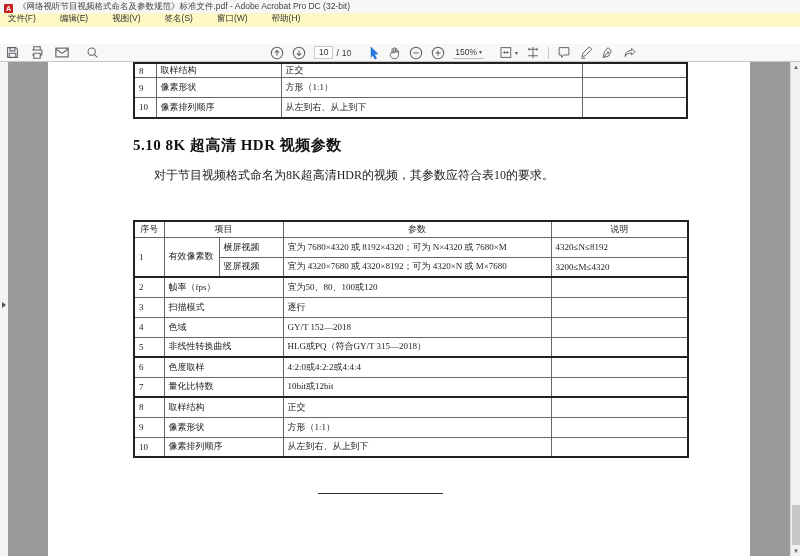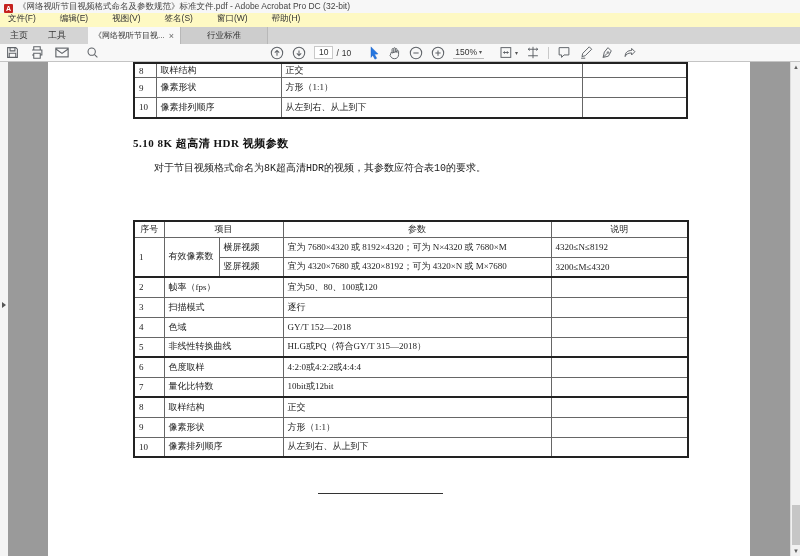--- a/index.html
+++ b/index.html
@@ -74,23 +74,23 @@
     padding:0 0 0 4px; text-align:left; white-space:nowrap; overflow:hidden; }
   table.std { border:2px solid #222; }
   td.c-num, th.h-num { text-align:center; padding:0; }
   th { text-align:center !important; padding:0 !important; }
   tr.thick td { border-top:2px solid #222; }
 
   .tbl-top { position:absolute; left:85px; top:0; width:553px; }
   .tbl-top td { height:20px; }
   .tbl-top tr.cut td { height:12px; border-top:none; }
 
-  .sec-heading { position:absolute; left:85px; top:74px; font-size:11px;
+  .sec-heading { position:absolute; left:85px; top:74px; font-size:15px;
     font-weight:bold; color:#111; letter-spacing:0.5px; }
-  .para { position:absolute; left:106px; top:99px; font-size:10px;font-family:Liberation Mono, monospace; }
+  .para { position:absolute; left:106px; top:105px; font-size:12px; }
   .tbl-caption { position:absolute; left:85px; top:133px; width:554px;
     text-align:center; font-size:9.5px; font-weight:bold; color:#111; }
 
   .tbl-main { position:absolute; left:85px; top:158px; width:554px; }
   .tbl-main th { height:16px; }
   .tbl-main td { height:20px; }
   .tbl-main tr.sub td { height:20px; }
 
   .footer-line { position:absolute; left:270px; top:431px; width:125px; height:0;
     border-top:1.5px solid #333; }
@@ -107,31 +107,20 @@
 
   <div class="menubar">
     <span class="menu-item">文件(F)</span>
     <span class="menu-item">编辑(E)</span>
     <span class="menu-item">视图(V)</span>
     <span class="menu-item">签名(S)</span>
     <span class="menu-item">窗口(W)</span>
     <span class="menu-item">帮助(H)</span>
   </div>
 
-  <div class="tabbar">
-    <div class="tab-simple">主页</div>
-    <div class="tab-simple">工具</div>
-    <div class="tab-doc-active">
-      <span class="lbl">《网络视听节目视...</span>
-      <span class="tab-close">×</span>
-    </div>
-    <div class="tab-doc-inactive">
-      <span>行业标准</span>
-    </div>
-  </div>
 
   <div class="toolbar">
     <div class="tb-group tb-left">
       <span class="tb-btn">
         <svg width="13" height="13" viewBox="0 0 16 16" fill="none" stroke="#5f6368" stroke-width="1.3">
             <path d="M2 2h10l2 2v10H2z"></path>
             <path d="M5 2v4h6V2M4 14V9h8v5"></path>
           </svg>
       </span>
       <span class="tb-btn">

